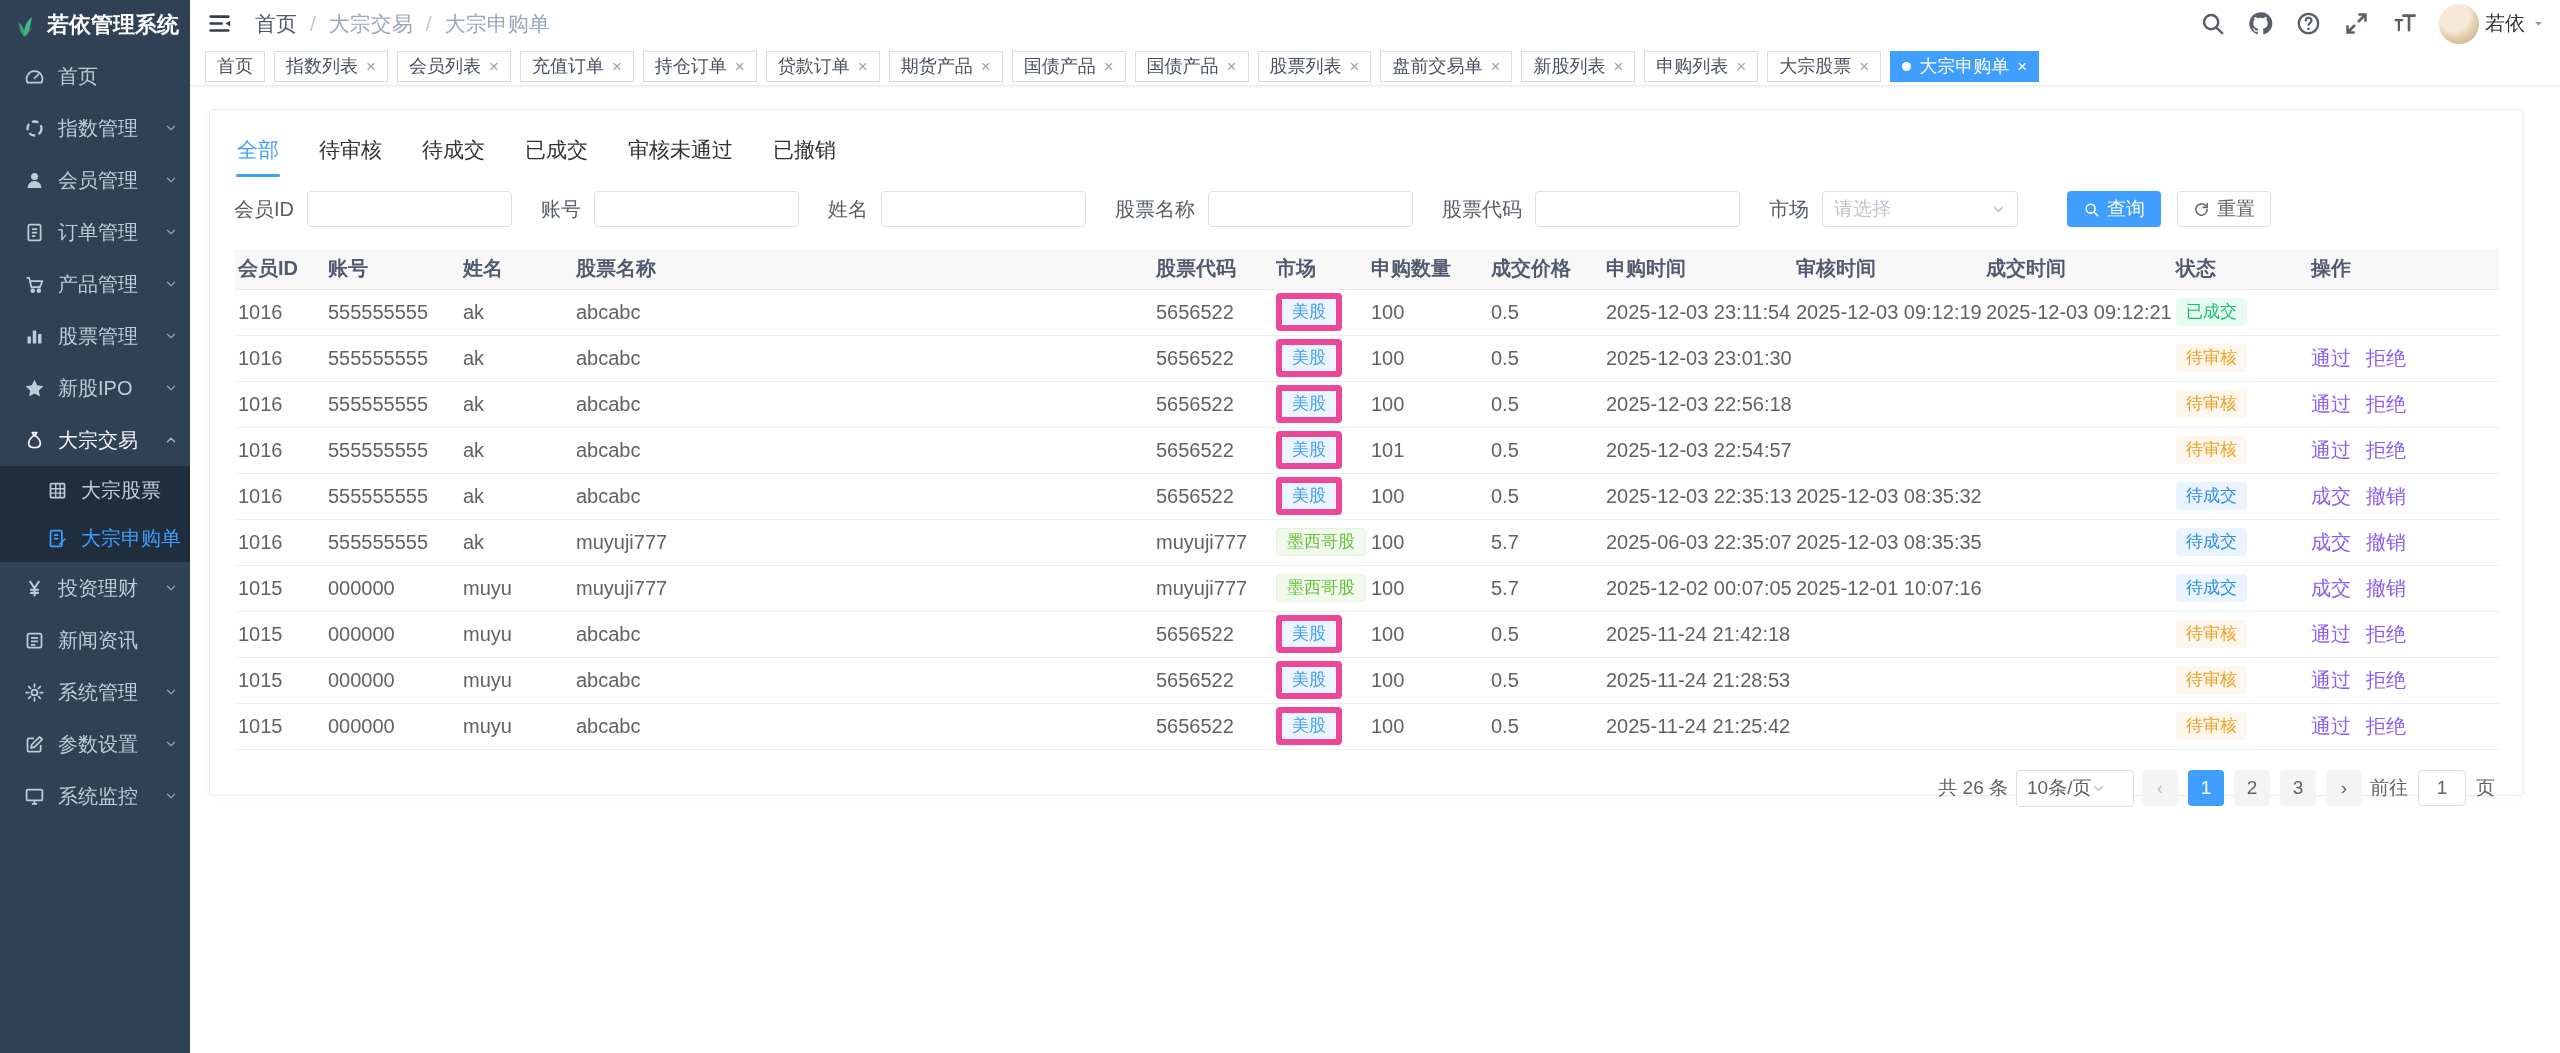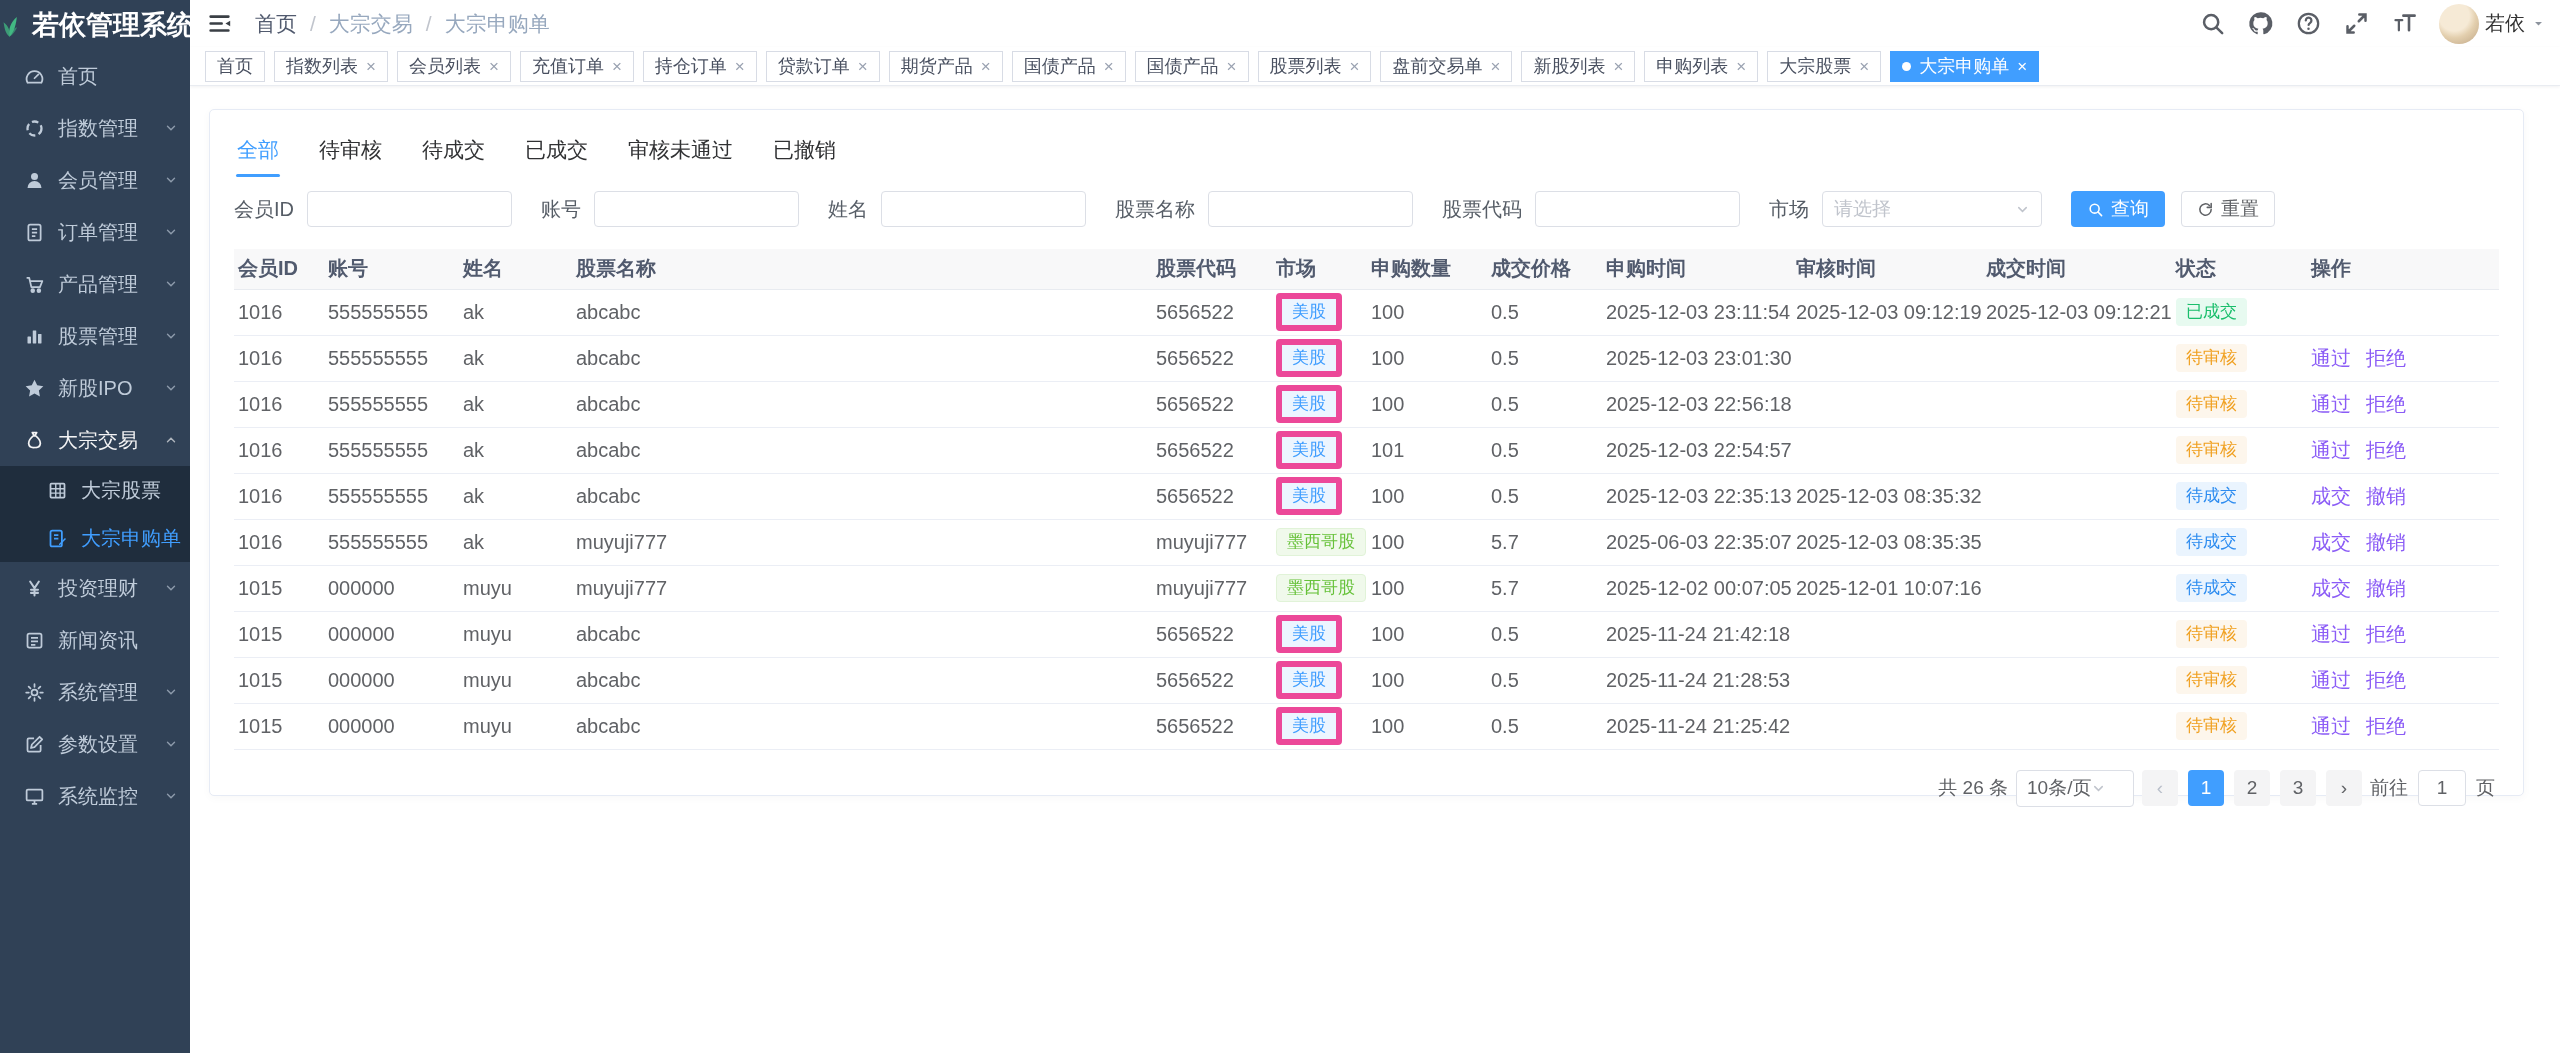--- a/index.html
+++ b/index.html
@@ -3,21 +3,21 @@
 <meta charset="utf-8">
 <style>
   html,body{margin:0;padding:0}
   body{width:2560px;height:1053px;overflow:hidden;background:#fff;color:#333;
        font-family:"Liberation Sans","DejaVu Sans",sans-serif;}
   .app{display:flex;width:2560px;height:1053px}
 
   
   .sidebar{width:190px;min-width:190px;background:#304156;height:100%;overflow:hidden}
   .logo{height:50px;display:flex;align-items:center;justify-content:center;gap:9px}
-  .logo-title{color:#fff;font-size:27px;font-weight:bold;white-space:nowrap}
+  .logo-title{color:#fff;font-size:22px;font-weight:bold;white-space:nowrap}
   .menu-item{height:52px;display:flex;align-items:center;padding:0 12px 0 24px;
              color:#bfcbd9;font-size:20px;cursor:pointer;white-space:nowrap}
   .menu-item.parent-active{color:#f4f4f5}
   .mi-label{margin-left:13px;flex:1}
   .submenu{background:#1f2d3d}
   .submenu-item{height:48px;display:flex;align-items:center;padding:0 12px 0 47px;
                 color:#bfcbd9;font-size:20px;cursor:pointer;white-space:nowrap}
   .submenu-item.active{color:#409eff}
 
   
@@ -65,29 +65,29 @@
   .tab.active{color:#409eff}
   .tab.active::after{content:"";position:absolute;left:0;right:0;bottom:0;height:3px;background:#409eff;border-radius:2px}
 
   
   .filter{display:flex;align-items:center;margin-top:14px;gap:29px;flex-wrap:nowrap}
   #filter-fields{display:flex;align-items:center;gap:29px}
   .f-group{display:flex;align-items:center;gap:13px}
   .f-label{font-size:20px;color:#565d66;white-space:nowrap}
   .f-input{width:205px;height:36px;border:1px solid #dcdfe6;border-radius:4px;outline:none;
            font-size:19px;padding:0 12px;color:#606266;box-sizing:border-box;background:#fff}
-  .f-select{width:220px;height:36px;border:1px solid #dcdfe6;border-radius:4px;background:#fff;
+  .f-select{width:196px;height:36px;border:1px solid #dcdfe6;border-radius:4px;background:#fff;
             display:flex;align-items:center;justify-content:space-between;padding:0 11px;
             box-sizing:border-box;cursor:pointer}
   .f-select .placeholder{color:#c0c4cc;font-size:19px}
   .btn{height:36px;border-radius:4px;font-size:19px;display:inline-flex;align-items:center;gap:7px;
        padding:0 15px;cursor:pointer;border:1px solid transparent;font-family:inherit}
   .btn-primary{background:#409eff;color:#fff}
   .btn-plain{background:#fff;border-color:#dcdfe6;color:#606266}
-  .filter-buttons{display:flex;align-items:center;gap:16px;margin-left:0}
+  .filter-buttons{display:flex;align-items:center;gap:16px;margin-left:20px}
 
   
   .table-wrap{margin-top:22px}
   table{width:100%;border-collapse:collapse;table-layout:fixed}
   th{font-size:20px;color:#515a6e;text-align:left;font-weight:bold;background:#f8f8f9;
      border-bottom:1px solid #e8ebf0;height:40px;padding:0 12px 0 4px;box-sizing:border-box;
      overflow:hidden;white-space:nowrap}
   td{font-size:20px;color:#606266;border-bottom:1px solid #ebeef5;height:46px;
      padding:0 12px 0 4px;box-sizing:border-box;overflow:hidden;white-space:nowrap}
   .mtag{display:inline-block;font-size:17px;padding:4px 10px;border-radius:4px;line-height:1.1}

